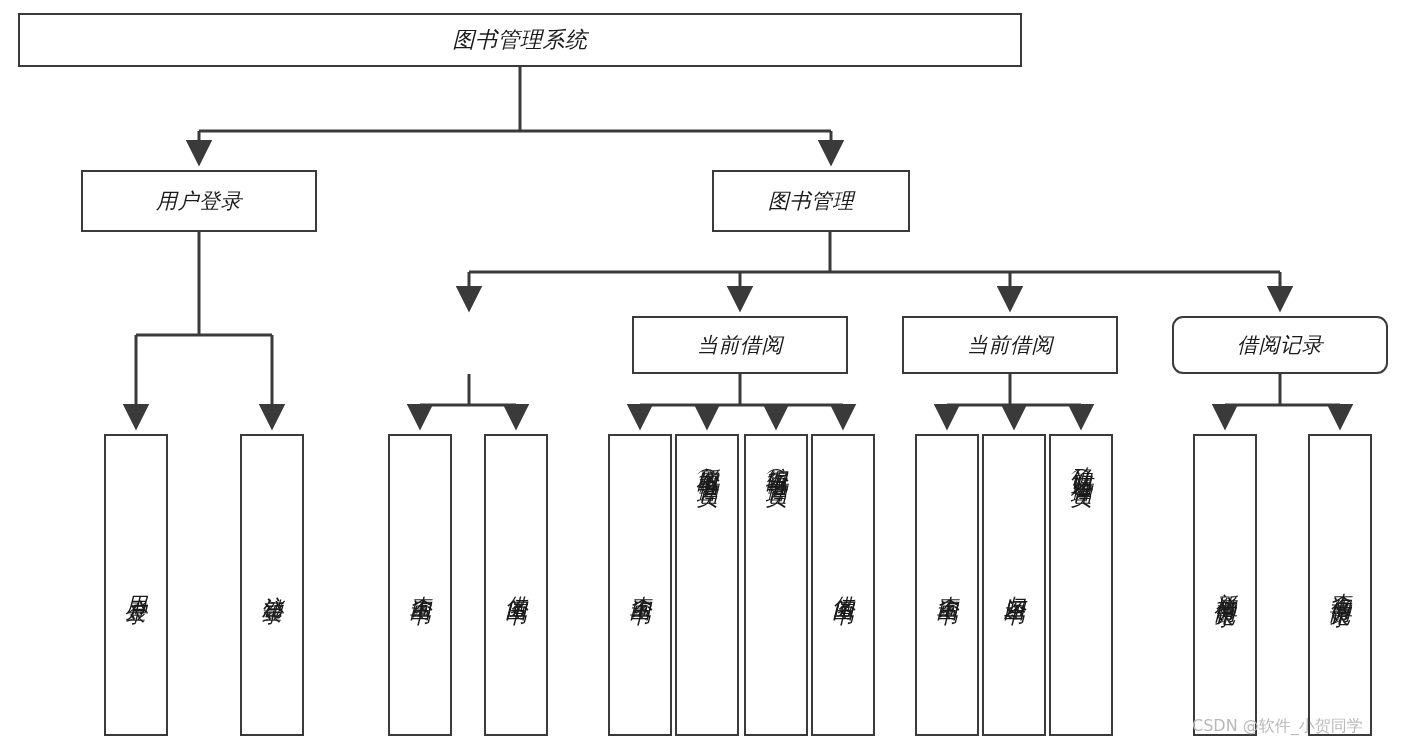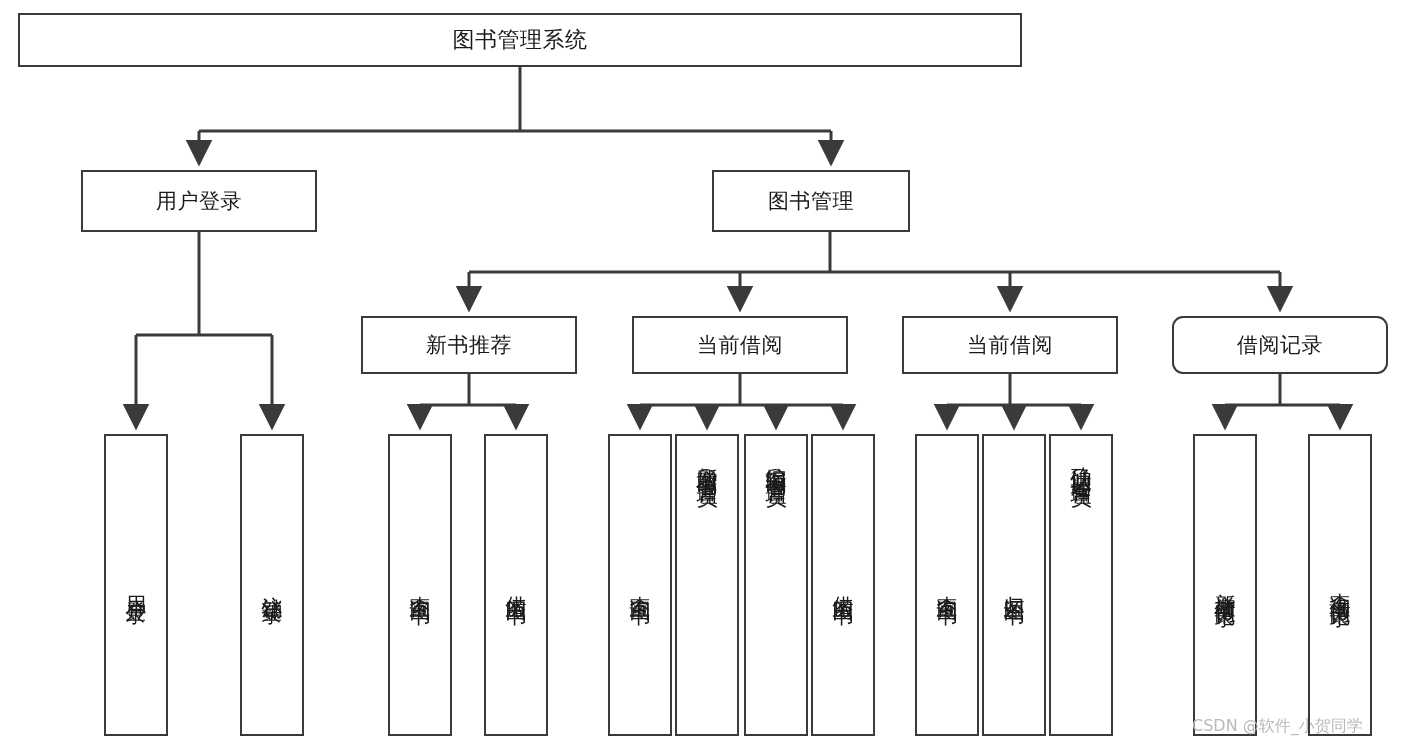--- a/index.html
+++ b/index.html
@@ -28,20 +28,21 @@
   }
   .node {
     position: absolute;
     box-sizing: border-box;
     border: 2px solid #3a3a3a;
     background: #ffffff;
     display: flex;
     align-items: center;
     justify-content: center;
     color: #1a1a1a;
+    font-style: italic;
   }
   .node .label {
     display: block;
     text-align: center;
     line-height: 1.15;
   }
   
   .node.horiz .label {
     writing-mode: horizontal-tb;
     font-size: 21px;
@@ -137,23 +138,20 @@
     <span class="label">图书管理系统</span>
   </div>
 
   <div class="node horiz" style="left:81px; top:170px; width:236px; height:62px;">
     <span class="label">用户登录</span>
   </div>
   <div class="node horiz" style="left:712px; top:170px; width:198px; height:62px;">
     <span class="label">图书管理</span>
   </div>
 
-  <div class="node horiz" style="left:361px; top:316px; width:216px; height:58px;">
-    <span class="label">新书推荐</span>
-  </div>
   <div class="node horiz" style="left:632px; top:316px; width:216px; height:58px;">
     <span class="label">当前借阅</span>
   </div>
   <div class="node horiz" style="left:902px; top:316px; width:216px; height:58px;">
     <span class="label">当前借阅</span>
   </div>
   <div class="node horiz" style="left:1172px; top:316px; width:216px; height:58px;border-radius:11px;">
     <span class="label">借阅记录</span>
   </div>
 

